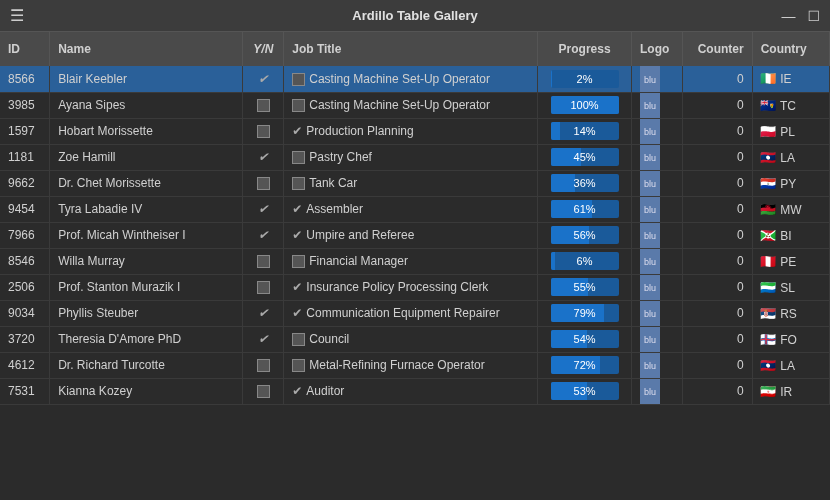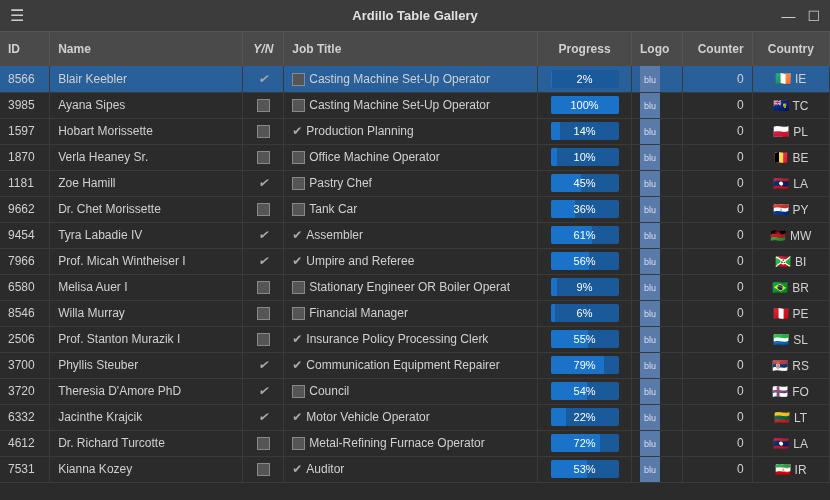--- a/index.html
+++ b/index.html
@@ -76,21 +76,21 @@
       color: #d0d0d0;
     }
 
     .col-id { width: 45px; }
     .col-name { width: 175px; }
     .col-yn { width: 35px; text-align: center; font-style: italic; }
     .col-jobtitle { width: 230px; }
     .col-progress { width: 80px; text-align: center; }
     .col-logo { width: 45px; }
     .col-counter { width: 55px; text-align: right; }
-    .col-country { width: 70px; text-align: center; }
+    .col-country { width: 70px; }
 
     .progress-bar-container {
       display: inline-flex;
       align-items: center;
       background: #1a5a9a;
       border-radius: 2px;
       width: 68px;
       height: 18px;
       position: relative;
       overflow: hidden;
@@ -203,34 +203,20 @@
           <td class="col-progress">
       <div class="progress-bar-container">
         <div class="progress-bar-fill" style="width:14%;"></div>
         <span class="progress-bar-text">14%</span>
       </div></td>
           <td class="col-logo"><span class="logo-badge">blu</span></td>
           <td class="col-counter">0</td>
           <td class="col-country"><span class="flag">🇵🇱</span> <span>PL</span></td>
         </tr>
         <tr>
-          <td class="col-id">1870</td>
-          <td class="col-name">Verla Heaney Sr.</td>
-          <td class="col-yn checkbox-cell"><span class="cb-unchecked"></span></td>
-          <td class="col-jobtitle"><span class="cb-unchecked" style="margin-right:4px;"></span>Office Machine Operator</td>
-          <td class="col-progress">
-      <div class="progress-bar-container">
-        <div class="progress-bar-fill" style="width:10%;"></div>
-        <span class="progress-bar-text">10%</span>
-      </div></td>
-          <td class="col-logo"><span class="logo-badge">blu</span></td>
-          <td class="col-counter">0</td>
-          <td class="col-country"><span class="flag">🇧🇪</span> <span>BE</span></td>
-        </tr>
-        <tr>
           <td class="col-id">1181</td>
           <td class="col-name">Zoe Hamill</td>
           <td class="col-yn checkbox-cell"><span class="yn-check">✔</span></td>
           <td class="col-jobtitle"><span class="cb-unchecked" style="margin-right:4px;"></span>Pastry Chef</td>
           <td class="col-progress">
       <div class="progress-bar-container">
         <div class="progress-bar-fill" style="width:45%;"></div>
         <span class="progress-bar-text">45%</span>
       </div></td>
           <td class="col-logo"><span class="logo-badge">blu</span></td>
@@ -273,34 +259,20 @@
           <td class="col-progress">
       <div class="progress-bar-container">
         <div class="progress-bar-fill" style="width:56%;"></div>
         <span class="progress-bar-text">56%</span>
       </div></td>
           <td class="col-logo"><span class="logo-badge">blu</span></td>
           <td class="col-counter">0</td>
           <td class="col-country"><span class="flag">🇧🇮</span> <span>BI</span></td>
         </tr>
         <tr>
-          <td class="col-id">6580</td>
-          <td class="col-name">Melisa Auer I</td>
-          <td class="col-yn checkbox-cell"><span class="cb-unchecked"></span></td>
-          <td class="col-jobtitle"><span class="cb-unchecked" style="margin-right:4px;"></span>Stationary Engineer OR Boiler Operat</td>
-          <td class="col-progress">
-      <div class="progress-bar-container">
-        <div class="progress-bar-fill" style="width:9%;"></div>
-        <span class="progress-bar-text">9%</span>
-      </div></td>
-          <td class="col-logo"><span class="logo-badge">blu</span></td>
-          <td class="col-counter">0</td>
-          <td class="col-country"><span class="flag">🇧🇷</span> <span>BR</span></td>
-        </tr>
-        <tr>
           <td class="col-id">8546</td>
           <td class="col-name">Willa Murray</td>
           <td class="col-yn checkbox-cell"><span class="cb-unchecked"></span></td>
           <td class="col-jobtitle"><span class="cb-unchecked" style="margin-right:4px;"></span>Financial Manager</td>
           <td class="col-progress">
       <div class="progress-bar-container">
         <div class="progress-bar-fill" style="width:6%;"></div>
         <span class="progress-bar-text">6%</span>
       </div></td>
           <td class="col-logo"><span class="logo-badge">blu</span></td>
@@ -315,21 +287,21 @@
           <td class="col-progress">
       <div class="progress-bar-container">
         <div class="progress-bar-fill" style="width:55%;"></div>
         <span class="progress-bar-text">55%</span>
       </div></td>
           <td class="col-logo"><span class="logo-badge">blu</span></td>
           <td class="col-counter">0</td>
           <td class="col-country"><span class="flag">🇸🇱</span> <span>SL</span></td>
         </tr>
         <tr>
-          <td class="col-id">3700</td>
+          <td class="col-id">9034</td>
           <td class="col-name">Phyllis Steuber</td>
           <td class="col-yn checkbox-cell"><span class="yn-check">✔</span></td>
           <td class="col-jobtitle"><span class="job-cb-checked"></span>Communication Equipment Repairer</td>
           <td class="col-progress">
       <div class="progress-bar-container">
         <div class="progress-bar-fill" style="width:79%;"></div>
         <span class="progress-bar-text">79%</span>
       </div></td>
           <td class="col-logo"><span class="logo-badge">blu</span></td>
           <td class="col-counter">0</td>
@@ -341,34 +313,20 @@
           <td class="col-yn checkbox-cell"><span class="yn-check">✔</span></td>
           <td class="col-jobtitle"><span class="cb-unchecked" style="margin-right:4px;"></span>Council</td>
           <td class="col-progress">
       <div class="progress-bar-container">
         <div class="progress-bar-fill" style="width:54%;"></div>
         <span class="progress-bar-text">54%</span>
       </div></td>
           <td class="col-logo"><span class="logo-badge">blu</span></td>
           <td class="col-counter">0</td>
           <td class="col-country"><span class="flag">🇫🇴</span> <span>FO</span></td>
-        </tr>
-        <tr>
-          <td class="col-id">6332</td>
-          <td class="col-name">Jacinthe Krajcik</td>
-          <td class="col-yn checkbox-cell"><span class="yn-check">✔</span></td>
-          <td class="col-jobtitle"><span class="job-cb-checked"></span>Motor Vehicle Operator</td>
-          <td class="col-progress">
-      <div class="progress-bar-container">
-        <div class="progress-bar-fill" style="width:22%;"></div>
-        <span class="progress-bar-text">22%</span>
-      </div></td>
-          <td class="col-logo"><span class="logo-badge">blu</span></td>
-          <td class="col-counter">0</td>
-          <td class="col-country"><span class="flag">🇱🇹</span> <span>LT</span></td>
         </tr>
         <tr>
           <td class="col-id">4612</td>
           <td class="col-name">Dr. Richard Turcotte</td>
           <td class="col-yn checkbox-cell"><span class="cb-unchecked"></span></td>
           <td class="col-jobtitle"><span class="cb-unchecked" style="margin-right:4px;"></span>Metal-Refining Furnace Operator</td>
           <td class="col-progress">
       <div class="progress-bar-container">
         <div class="progress-bar-fill" style="width:72%;"></div>
         <span class="progress-bar-text">72%</span>

